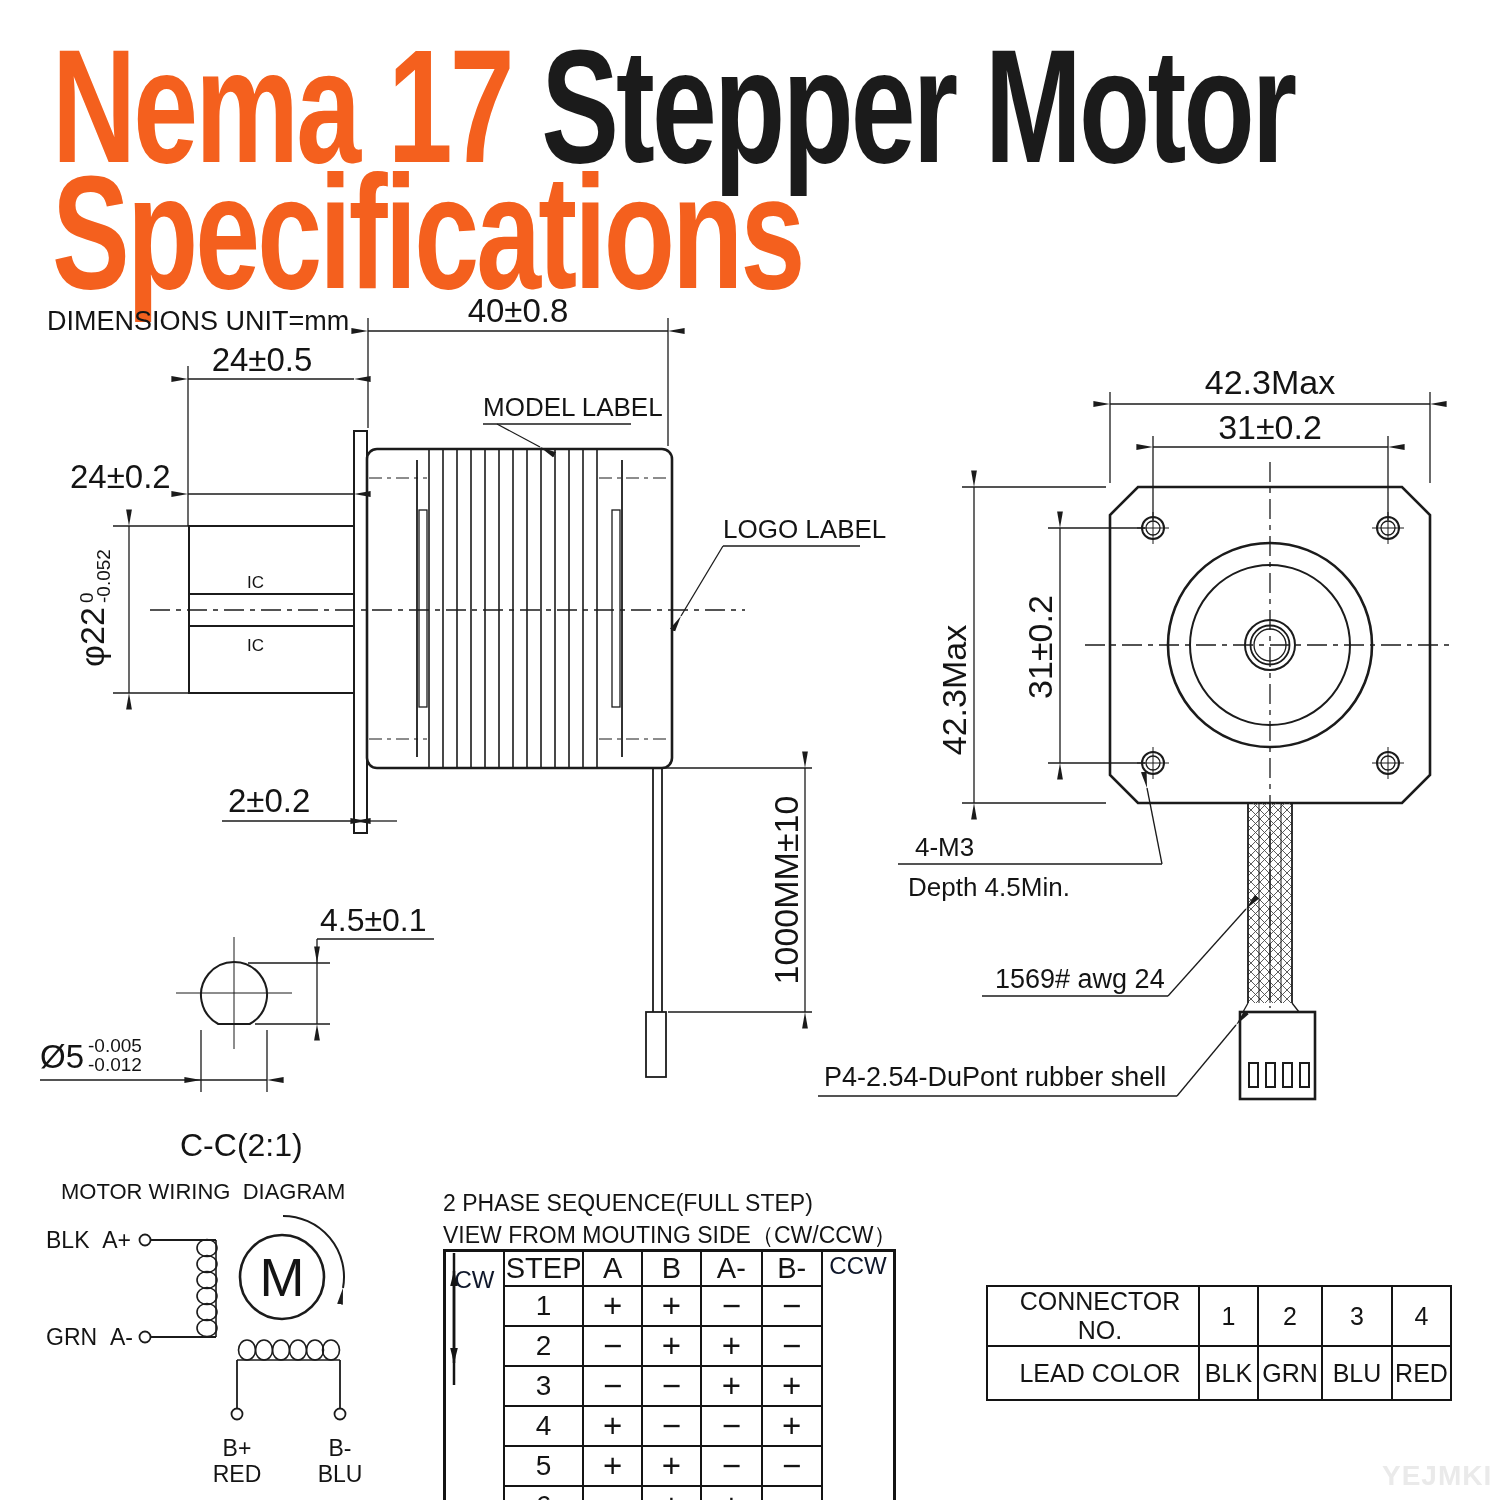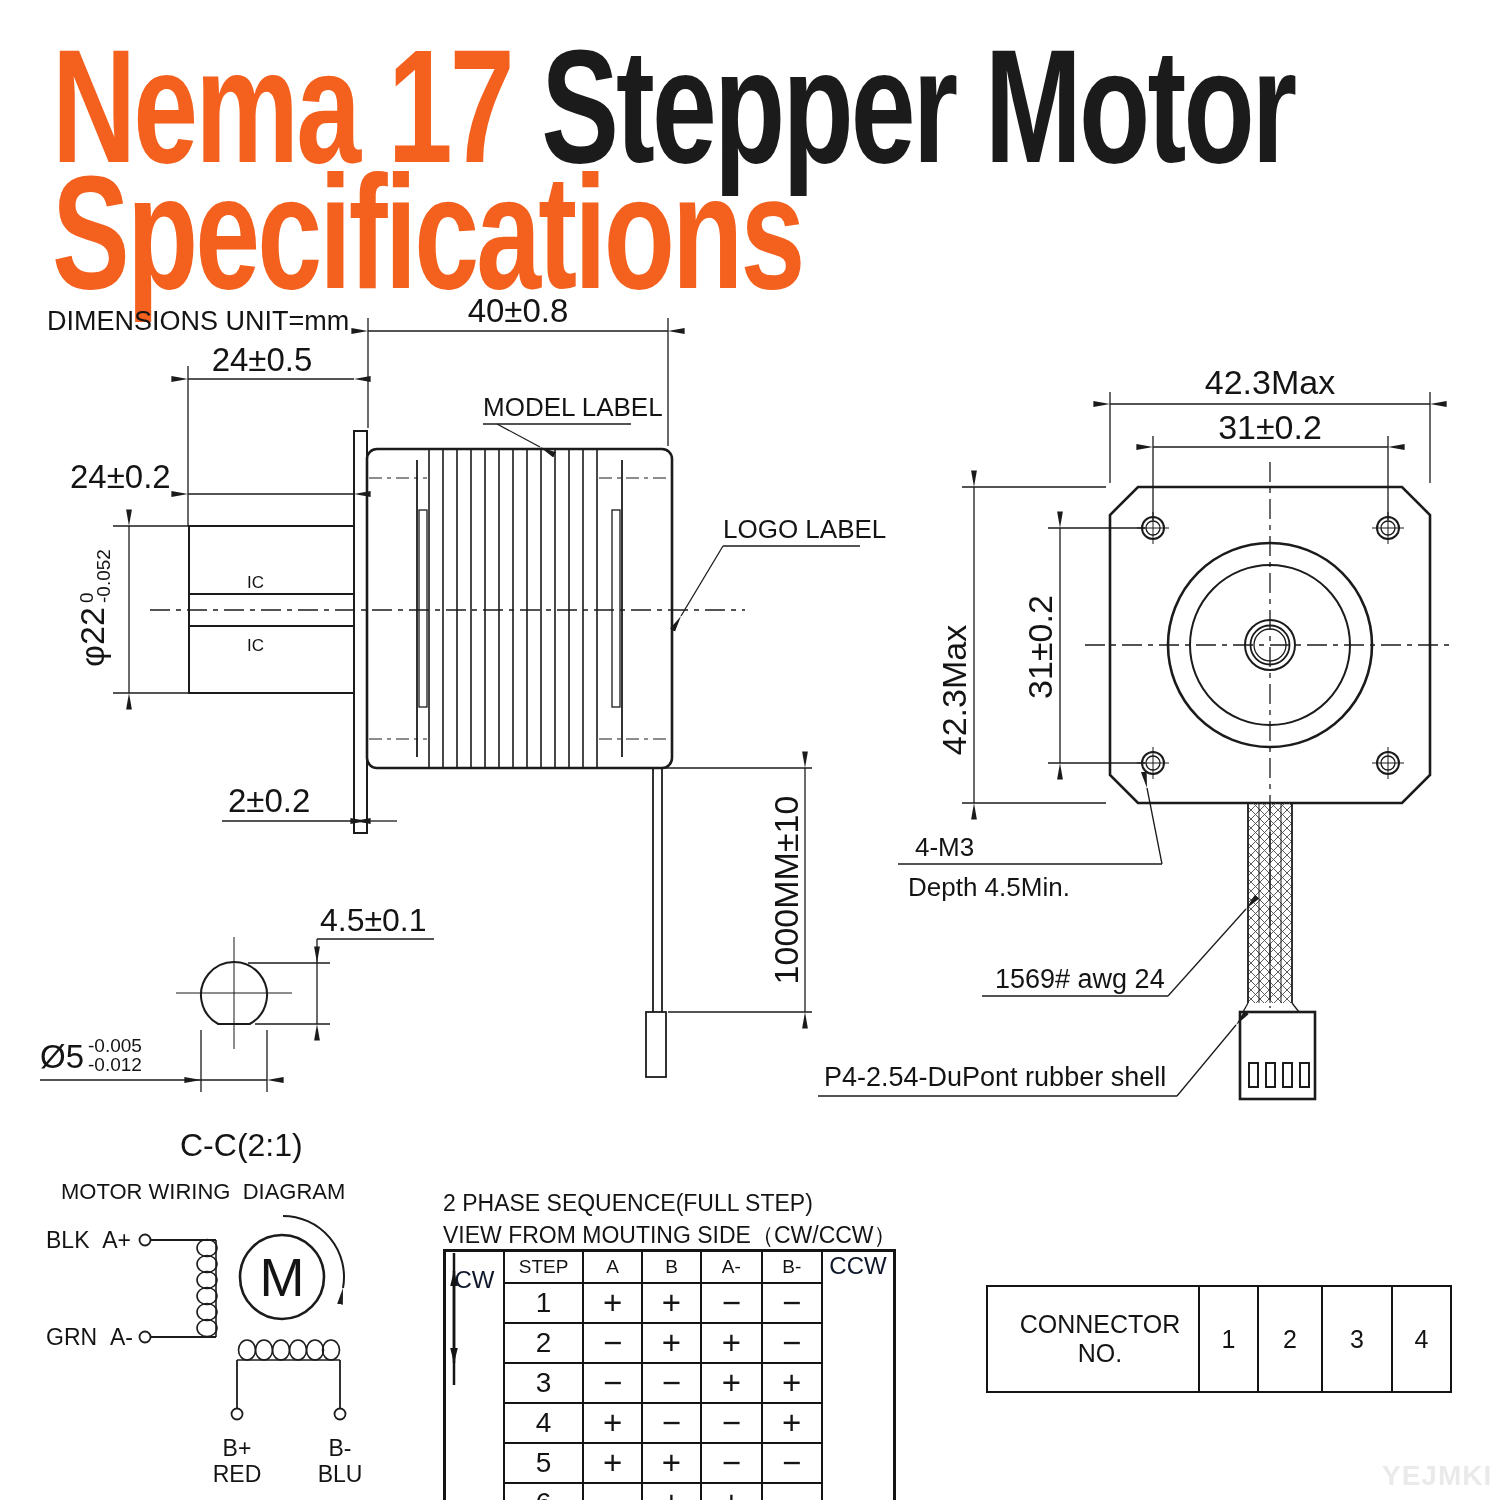--- a/index.html
+++ b/index.html
@@ -17,21 +17,21 @@
   .ln{stroke:#1b1b1b;fill:none;}
   .w25{stroke-width:2.6;} .w2{stroke-width:2;} .w18{stroke-width:1.8;}
   .w16{stroke-width:1.6;} .w13{stroke-width:1.3;} .w1{stroke-width:1;}
   .cl{stroke-dasharray:20 6 5 6;} .cls{stroke-dasharray:13 5 4 5;}
   .ovl{position:absolute;}
   table.tech{border-collapse:collapse;table-layout:fixed;width:100%;height:100%;}
   table.tech td,table.tech th{border:2px solid #141414;padding:0;text-align:center;
         font-weight:normal;color:#141414;}
   .phase-wrap{left:443px;top:1249px;width:453px;height:218px;}
   .phase-wrap table{border:3px solid #141414;}
-  .phase-head{font-size:19px;margin-left:8px;}
+  .phase-head{font-size:29px;margin-left:8px;}
   .phase-num{font-size:28px;}
   .phase-sign{font-size:33px;}
   .dir-cell{vertical-align:top;}
   .dir-label{font-size:24px;color:#0f172a;}
   .conn-wrap{left:986px;top:1285px;width:464px;height:108px;}
   .conn-wrap td{font-size:25px;}
   .conn-label{text-align:left;padding-left:14px !important;}
   .watermark{left:1382px;top:1460px;font-size:28px;font-weight:bold;color:#eaeaea;
         letter-spacing:1px;}
 </style>
@@ -426,18 +426,25 @@
           <col style="width:59px">
         </colgroup>
       <tbody>
           <tr style="height:54px">
         <td class="conn-label">CONNECTOR NO.</td>
         <td>1</td>
         <td>2</td>
         <td>3</td>
         <td>4</td>
       </tr>
+      <tr style="height:54px">
+        <td class="conn-label">LEAD COLOR</td>
+        <td>BLK</td>
+        <td>GRN</td>
+        <td>BLU</td>
+        <td>RED</td>
+      </tr>
     </tbody>
       </table>
   </div>
 
   <div class="ovl watermark">YEJMKI</div>
 </div>
 
 </body></html>

